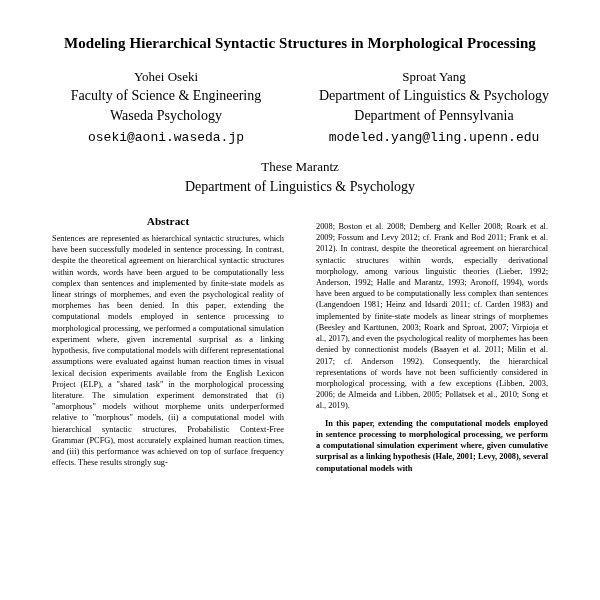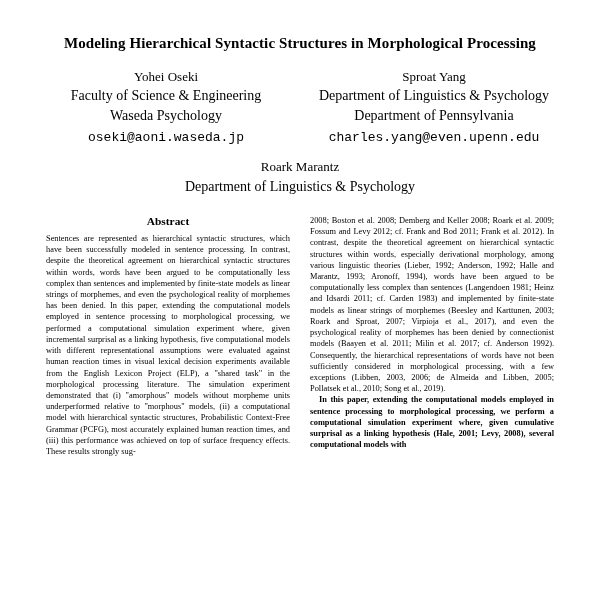--- a/index.html
+++ b/index.html
@@ -63,31 +63,31 @@
     gap: 20px;
     margin-top: 18px;
   }
   .col {
     width: 244px;
   }
   .abstract-head {
     text-align: center;
     font-size: 11.4px;
     font-weight: bold;
-    margin-bottom: 6px;
+    margin-bottom: 0;
   }
   .body-text {
     font-size: 8.35px;
     line-height: 1.345;
     text-align: justify;
     text-justify: inter-word;
     hyphens: auto;
   }
   .body-text p {
-    margin: 0;
+    margin: 6px;
   }
   .body-text p + p {
     margin-top: 0px;
     text-indent: 9px;
     font-weight: bold;
   }
   .col-right .body-text p + p {
     text-indent: 9px;
   }
 </style>
@@ -102,26 +102,26 @@
     <div class="author-block">
       <div class="author-name">Yohei Oseki</div>
       <div class="author-aff">Faculty of Science &amp; Engineering</div>
       <div class="author-aff">Waseda Psychology</div>
       <div class="author-email">oseki@aoni.waseda.jp</div>
     </div>
     <div class="author-block">
       <div class="author-name">Sproat Yang</div>
       <div class="author-aff">Department of Linguistics &amp; Psychology</div>
       <div class="author-aff">Department of Pennsylvania</div>
-      <div class="author-email">charles.yang@even.upenn.edu</div>
+      <div class="author-email">modeled.yang@ling.upenn.edu</div>
     </div>
   </div>
 
   <div class="author-single">
-    <div class="author-name">Roark Marantz</div>
+    <div class="author-name">These Marantz</div>
     <div class="author-aff">Department of Linguistics &amp; Psychology</div>
   </div>
 
   <div class="columns">
     <div class="col col-left">
       <div class="abstract-head">Abstract</div>
       <div class="body-text">
         <p>Sentences are represented as hierarchical syntactic structures, which have been successfully modeled in sentence processing. In contrast, despite the theoretical agreement on hierarchical syntactic structures within words, words have been argued to be computationally less complex than sentences and implemented by finite-state models as linear strings of morphemes, and even the psychological reality of morphemes has been denied. In this paper, extending the computational models employed in sentence processing to morphological processing, we performed a computational simulation experiment where, given incremental surprisal as a linking hypothesis, five computational models with different representational assumptions were evaluated against human reaction times in visual lexical decision experiments available from the English Lexicon Project (ELP), a "shared task" in the morphological processing literature. The simulation experiment demonstrated that (i) "amorphous" models without morpheme units underperformed relative to "morphous" models, (ii) a computational model with hierarchical syntactic structures, Probabilistic Context-Free Grammar (PCFG), most accurately explained human reaction times, and (iii) this performance was achieved on top of surface frequency effects. These results strongly sug-</p>
       </div>
     </div>

